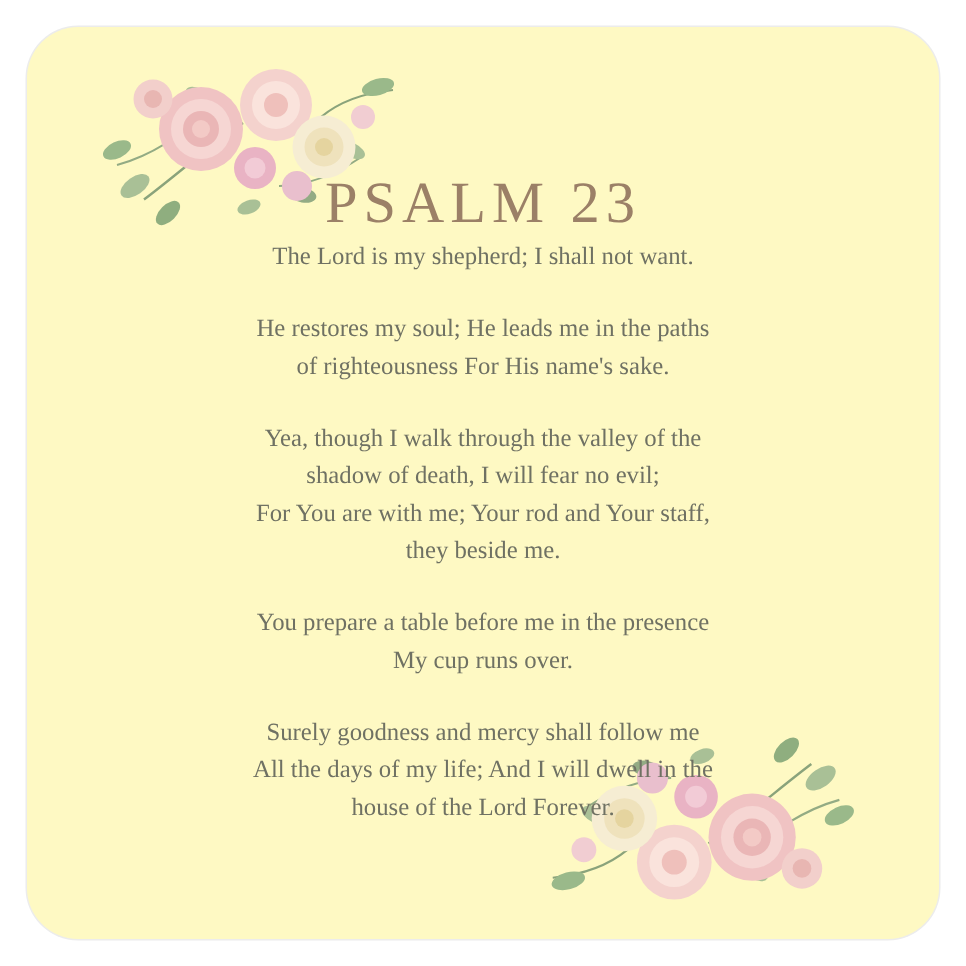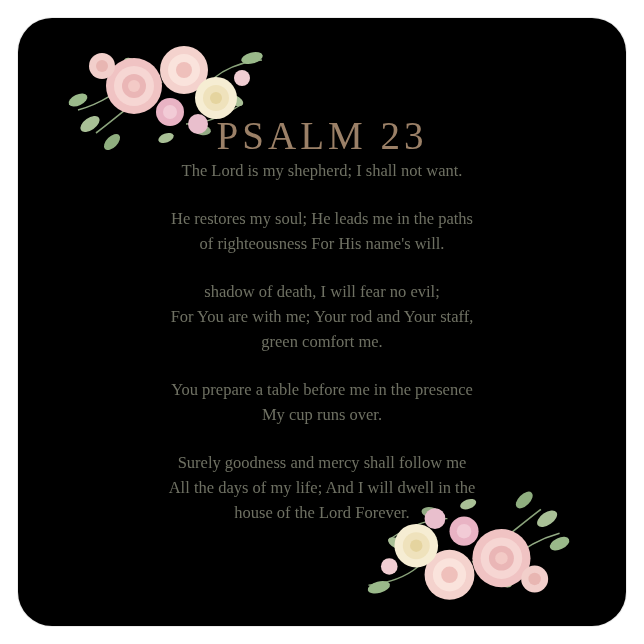--- a/index.html
+++ b/index.html
@@ -18,21 +18,21 @@
     height: 644px;
     background: #ffffff;
     overflow: hidden;
   }
   .sticker-card {
     position: absolute;
     left: 18px;
     top: 18px;
     width: 608px;
     height: 608px;
-    background: #000000;
+    background: #fef9c3;
     border-radius: 34px;
     box-shadow: 0 0 0 1px #ececec;
     overflow: hidden;
   }
   .title {
     position: absolute;
     top: 95px;
     left: 0;
     width: 100%;
     text-align: center;
@@ -146,26 +146,27 @@
     </svg>
 
     <div class="title">PSALM 23</div>
 
     <div class="verses">
       <p class="stanza">
         <span class="line">The Lord is my shepherd; I shall not want.</span>
       </p>
       <p class="stanza">
         <span class="line">He restores my soul; He leads me in the paths</span>
-        <span class="line">of righteousness For His name's will.</span>
+        <span class="line">of righteousness For His name's sake.</span>
       </p>
       <p class="stanza">
+        <span class="line">Yea, though I walk through the valley of the</span>
         <span class="line">shadow of death, I will fear no evil;</span>
         <span class="line">For You are with me; Your rod and Your staff,</span>
-        <span class="line">green comfort me.</span>
+        <span class="line">they beside me.</span>
       </p>
       <p class="stanza">
         <span class="line">You prepare a table before me in the presence</span>
         <span class="line">My cup runs over.</span>
       </p>
       <p class="stanza">
         <span class="line">Surely goodness and mercy shall follow me</span>
         <span class="line">All the days of my life; And I will dwell in the</span>
         <span class="line">house of the Lord Forever.</span>
       </p>

